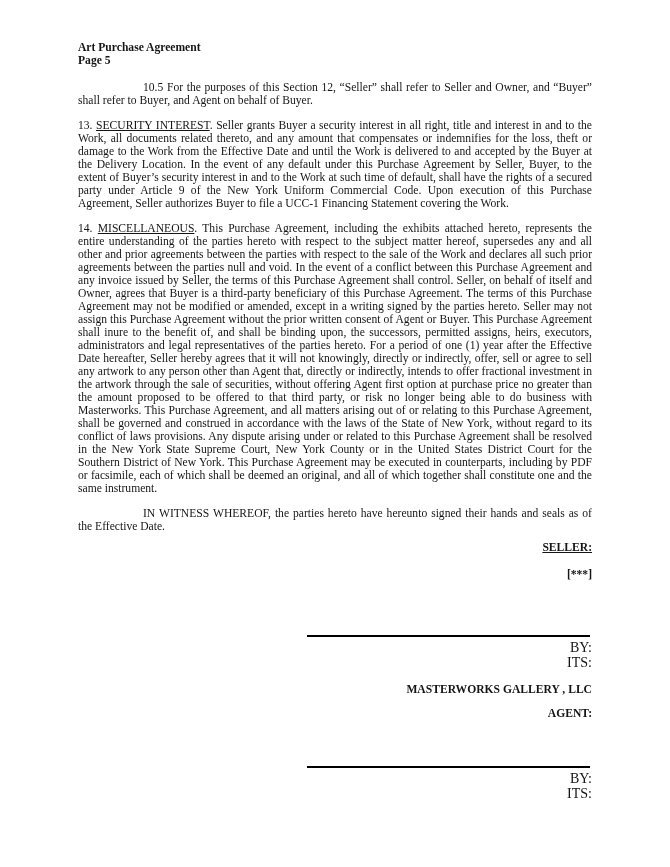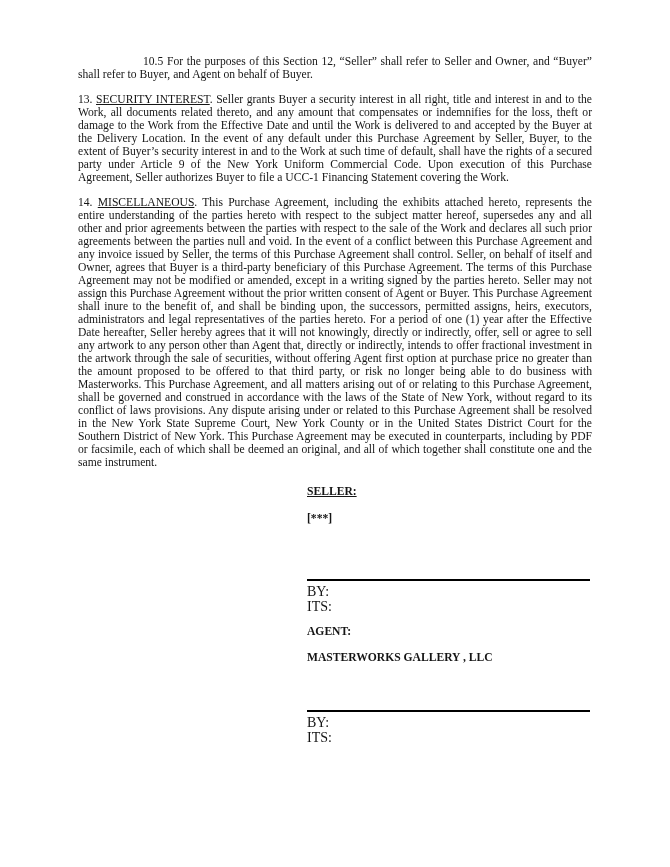--- a/index.html
+++ b/index.html
@@ -34,23 +34,24 @@
     margin-top: 14px;
   }
   .indent {
     text-indent: 65px;
   }
   .u {
     text-decoration: underline;
   }
   .sig-block {
     margin-left: 229px;
-    margin-top: 16px;
+    margin-top: 8px;
     font-size: 11.6px;
     line-height: 13px;
+    text-align: right;
   }
   .sig-heading {
     font-weight: bold;
   }
   .sig-heading.underlined {
     text-decoration: underline;
   }
   .sig-name {
     font-weight: bold;
     margin-top: 14px;
@@ -78,42 +79,47 @@
   }
   .agent-company-row {
     margin-top: 13px;
   }
 </style>
 </head>
 <body>
 
 <div class="page">
 
+  <div class="doc-header">
+    <div>Art Purchase Agreement</div>
+    <div>Page 5</div>
+  </div>
 
   <p class="para first indent">10.5 For the purposes of this Section 12, “Seller” shall refer to Seller and Owner, and “Buyer” shall refer to Buyer, and Agent on behalf of Buyer.</p>
 
   <p class="para"><span>13. </span><span class="u">SECURITY INTEREST</span><span>.  Seller grants Buyer a security interest in all right, title and interest in and to the Work, all documents related thereto, and any amount that compensates or indemnifies for the loss, theft or damage to the Work from the Effective Date and until the Work is delivered to and accepted by the Buyer at the Delivery Location. In the event of any default under this Purchase Agreement by Seller, Buyer, to the extent of Buyer’s security interest in and to the Work at such time of default, shall have the rights of a secured party under Article 9 of the New York Uniform Commercial Code. Upon execution of this Purchase Agreement, Seller authorizes Buyer to file a UCC-1 Financing Statement covering the Work.</span></p>
 
   <p class="para"><span>14. </span><span class="u">MISCELLANEOUS</span><span>. This Purchase Agreement, including the exhibits attached hereto, represents the entire understanding of the parties hereto with respect to the subject matter hereof, supersedes any and all other and prior agreements between the parties with respect to the sale of the Work and declares all such prior agreements between the parties null and void. In the event of a conflict between this Purchase Agreement and any invoice issued by Seller, the terms of this Purchase Agreement shall control. Seller, on behalf of itself and Owner, agrees that Buyer is a third-party beneficiary of this Purchase Agreement. The terms of this Purchase Agreement may not be modified or amended, except in a writing signed by the parties hereto. Seller may not assign this Purchase Agreement without the prior written consent of Agent or Buyer. This Purchase Agreement shall inure to the benefit of, and shall be binding upon, the successors, permitted assigns, heirs, executors, administrators and legal representatives of the parties hereto. For a period of one (1) year after the Effective Date hereafter, Seller hereby agrees that it will not knowingly, directly or indirectly, offer, sell or agree to sell any artwork to any person other than Agent that, directly or indirectly, intends to offer fractional investment in the artwork through the sale of securities, without offering Agent first option at purchase price no greater than the amount proposed to be offered to that third party, or risk no longer being able to do business with Masterworks. This Purchase Agreement, and all matters arising out of or relating to this Purchase Agreement, shall be governed and construed in accordance with the laws of the State of New York, without regard to its conflict of laws provisions. Any dispute arising under or related to this Purchase Agreement shall be resolved in the New York State Supreme Court, New York County or in the United States District Court for the Southern District of New York. This Purchase Agreement may be executed in counterparts, including by PDF or facsimile, each of which shall be deemed an original, and all of which together shall constitute one and the same instrument.</span></p>
 
+  <p class="para indent">IN WITNESS WHEREOF, the parties hereto have hereunto signed their hands and seals as of the Effective Date.</p>
 
   <div class="sig-block">
 
     <div class="sig-heading underlined">SELLER:</div>
 
     <div class="sig-name">[***]</div>
 
     <div class="sig-line seller-line"></div>
 
     <div class="sig-label first-label">BY:</div>
     <div class="sig-label">ITS:</div>
 
+    <div class="sig-heading agent-company-row">MASTERWORKS GALLERY , LLC</div>
+
     <div class="sig-heading agent-heading-row">AGENT:</div>
-
-    <div class="sig-heading agent-company-row">MASTERWORKS GALLERY , LLC</div>
 
     <div class="sig-line agent-line"></div>
 
     <div class="sig-label first-label">BY:</div>
     <div class="sig-label">ITS:</div>
 
   </div>
 
 </div>
 

